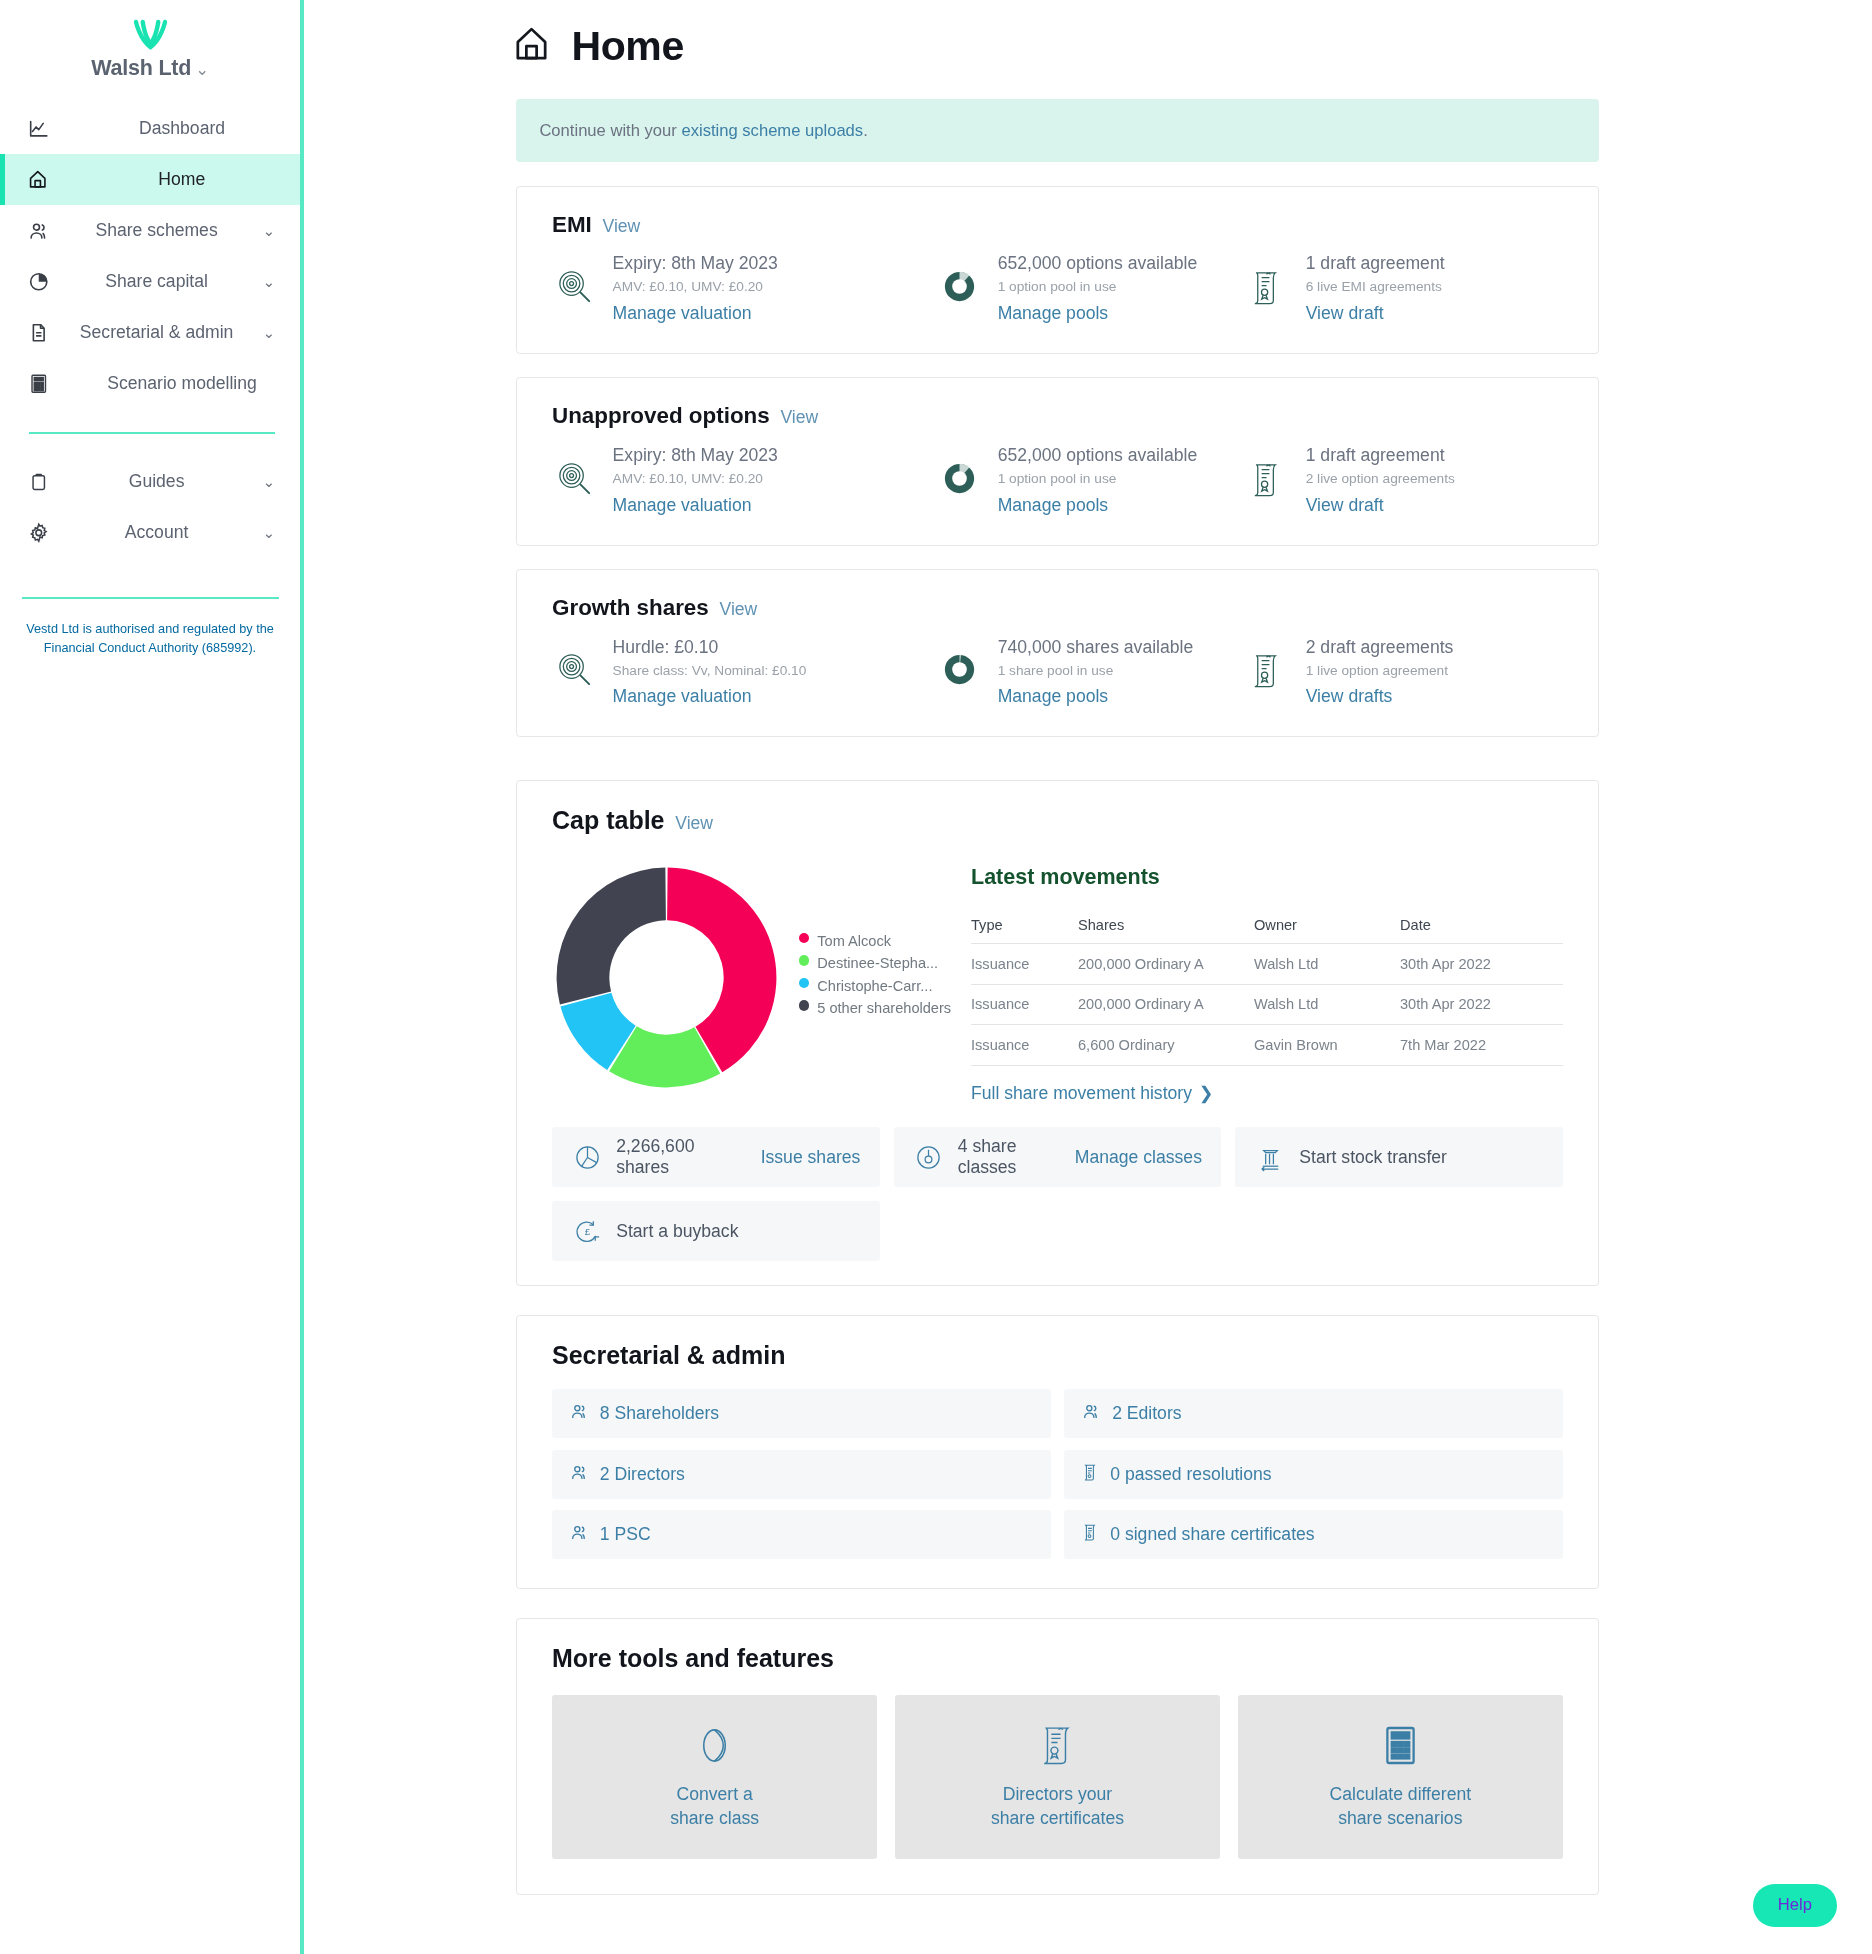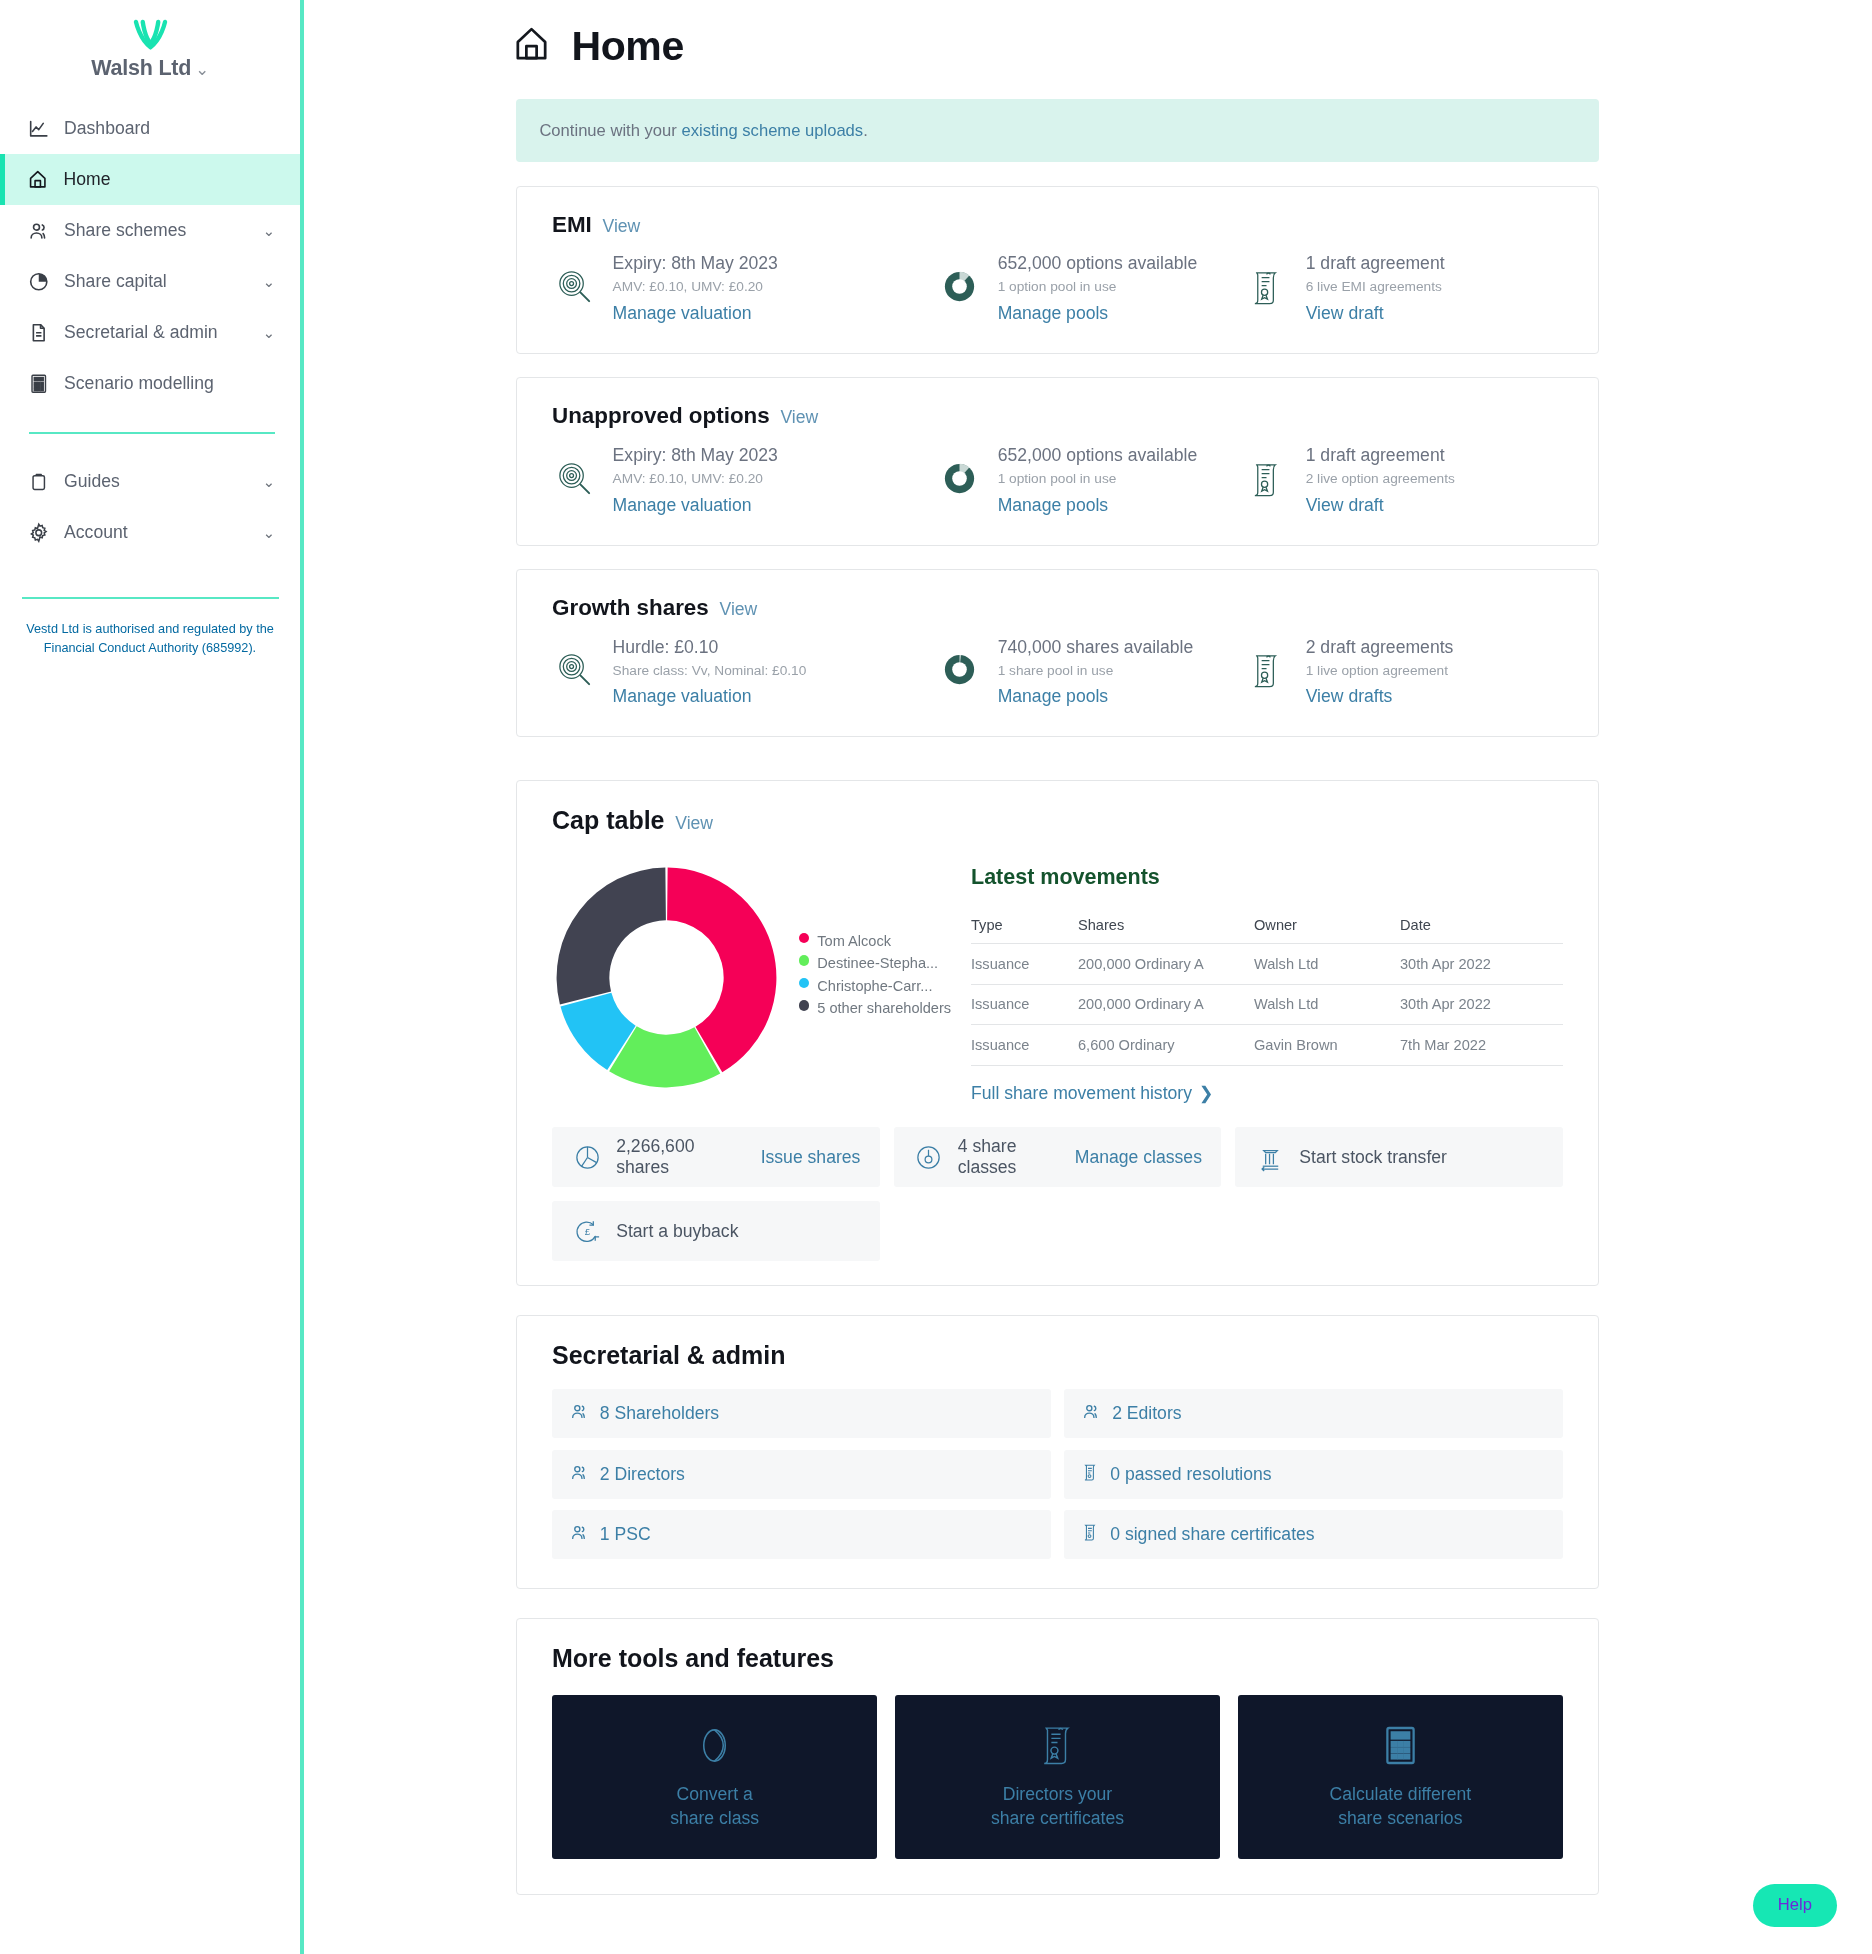--- a/index.html
+++ b/index.html
@@ -34,21 +34,21 @@
     display: flex; align-items: center;
     height: 51px;
     padding-left: 27px;
     gap: 13.7px;
     color: #5c6370;
     font-size: 17.6px;
     cursor: pointer;
     position: relative;
   }
   .nav-item .nicon { width: 23.4px; height: 23.4px; display: flex; align-items: center; justify-content: center; flex: 0 0 23.4px; }
-  .nav-item .nlabel { flex: 1; }
+  .nav-item .nlabel { flex: 1; text-align: center; }
   .nav-item .chev-down { margin-right: 25px; color: #6d737c; font-size: 14.6px; }
   .nav-item.active {
     background: #ccf9ed;
     color: #20232a;
     border-left: 5.9px solid #19e3b1;
     padding-left: 21.5px;
   }
   .nav-divider {
     height: 2px; background: #57e8c4;
     margin: 23.4px 25px 21.5px 29px;
@@ -149,21 +149,21 @@
 
   .sec-grid { display: grid; grid-template-columns: 1fr 1fr; gap: 11.7px 13.7px; margin-top: 19.5px; }
   .sec-item {
     background: #f6f7f8; border-radius: 2.9px;
     height: 49px; display: flex; align-items: center; gap: 11.7px;
     padding: 0 17.6px; font-size: 17.6px; color: #3c7fa6; cursor: pointer;
   }
 
   .tools-grid { display: grid; grid-template-columns: 1fr 1fr 1fr; gap: 17.6px; margin-top: 21.5px; }
   .tool {
-    background: #0f172a; border-radius: 2.9px;
+    background: #e5e5e5; border-radius: 2.9px;
     height: 164px; display: flex; flex-direction: column;
     align-items: center; justify-content: center; gap: 7px;
     color: #3c7fa6; font-size: 17.6px; line-height: 1.4; text-align: center; cursor: pointer;
   }
 
   .help-btn {
     position: absolute; right: 35px; bottom: 27px;
     background: #16e7b4; color: #6d28d9;
     border-radius: 21.5px; padding: 11.7px 25px;
     font-size: 16.6px; cursor: pointer;

